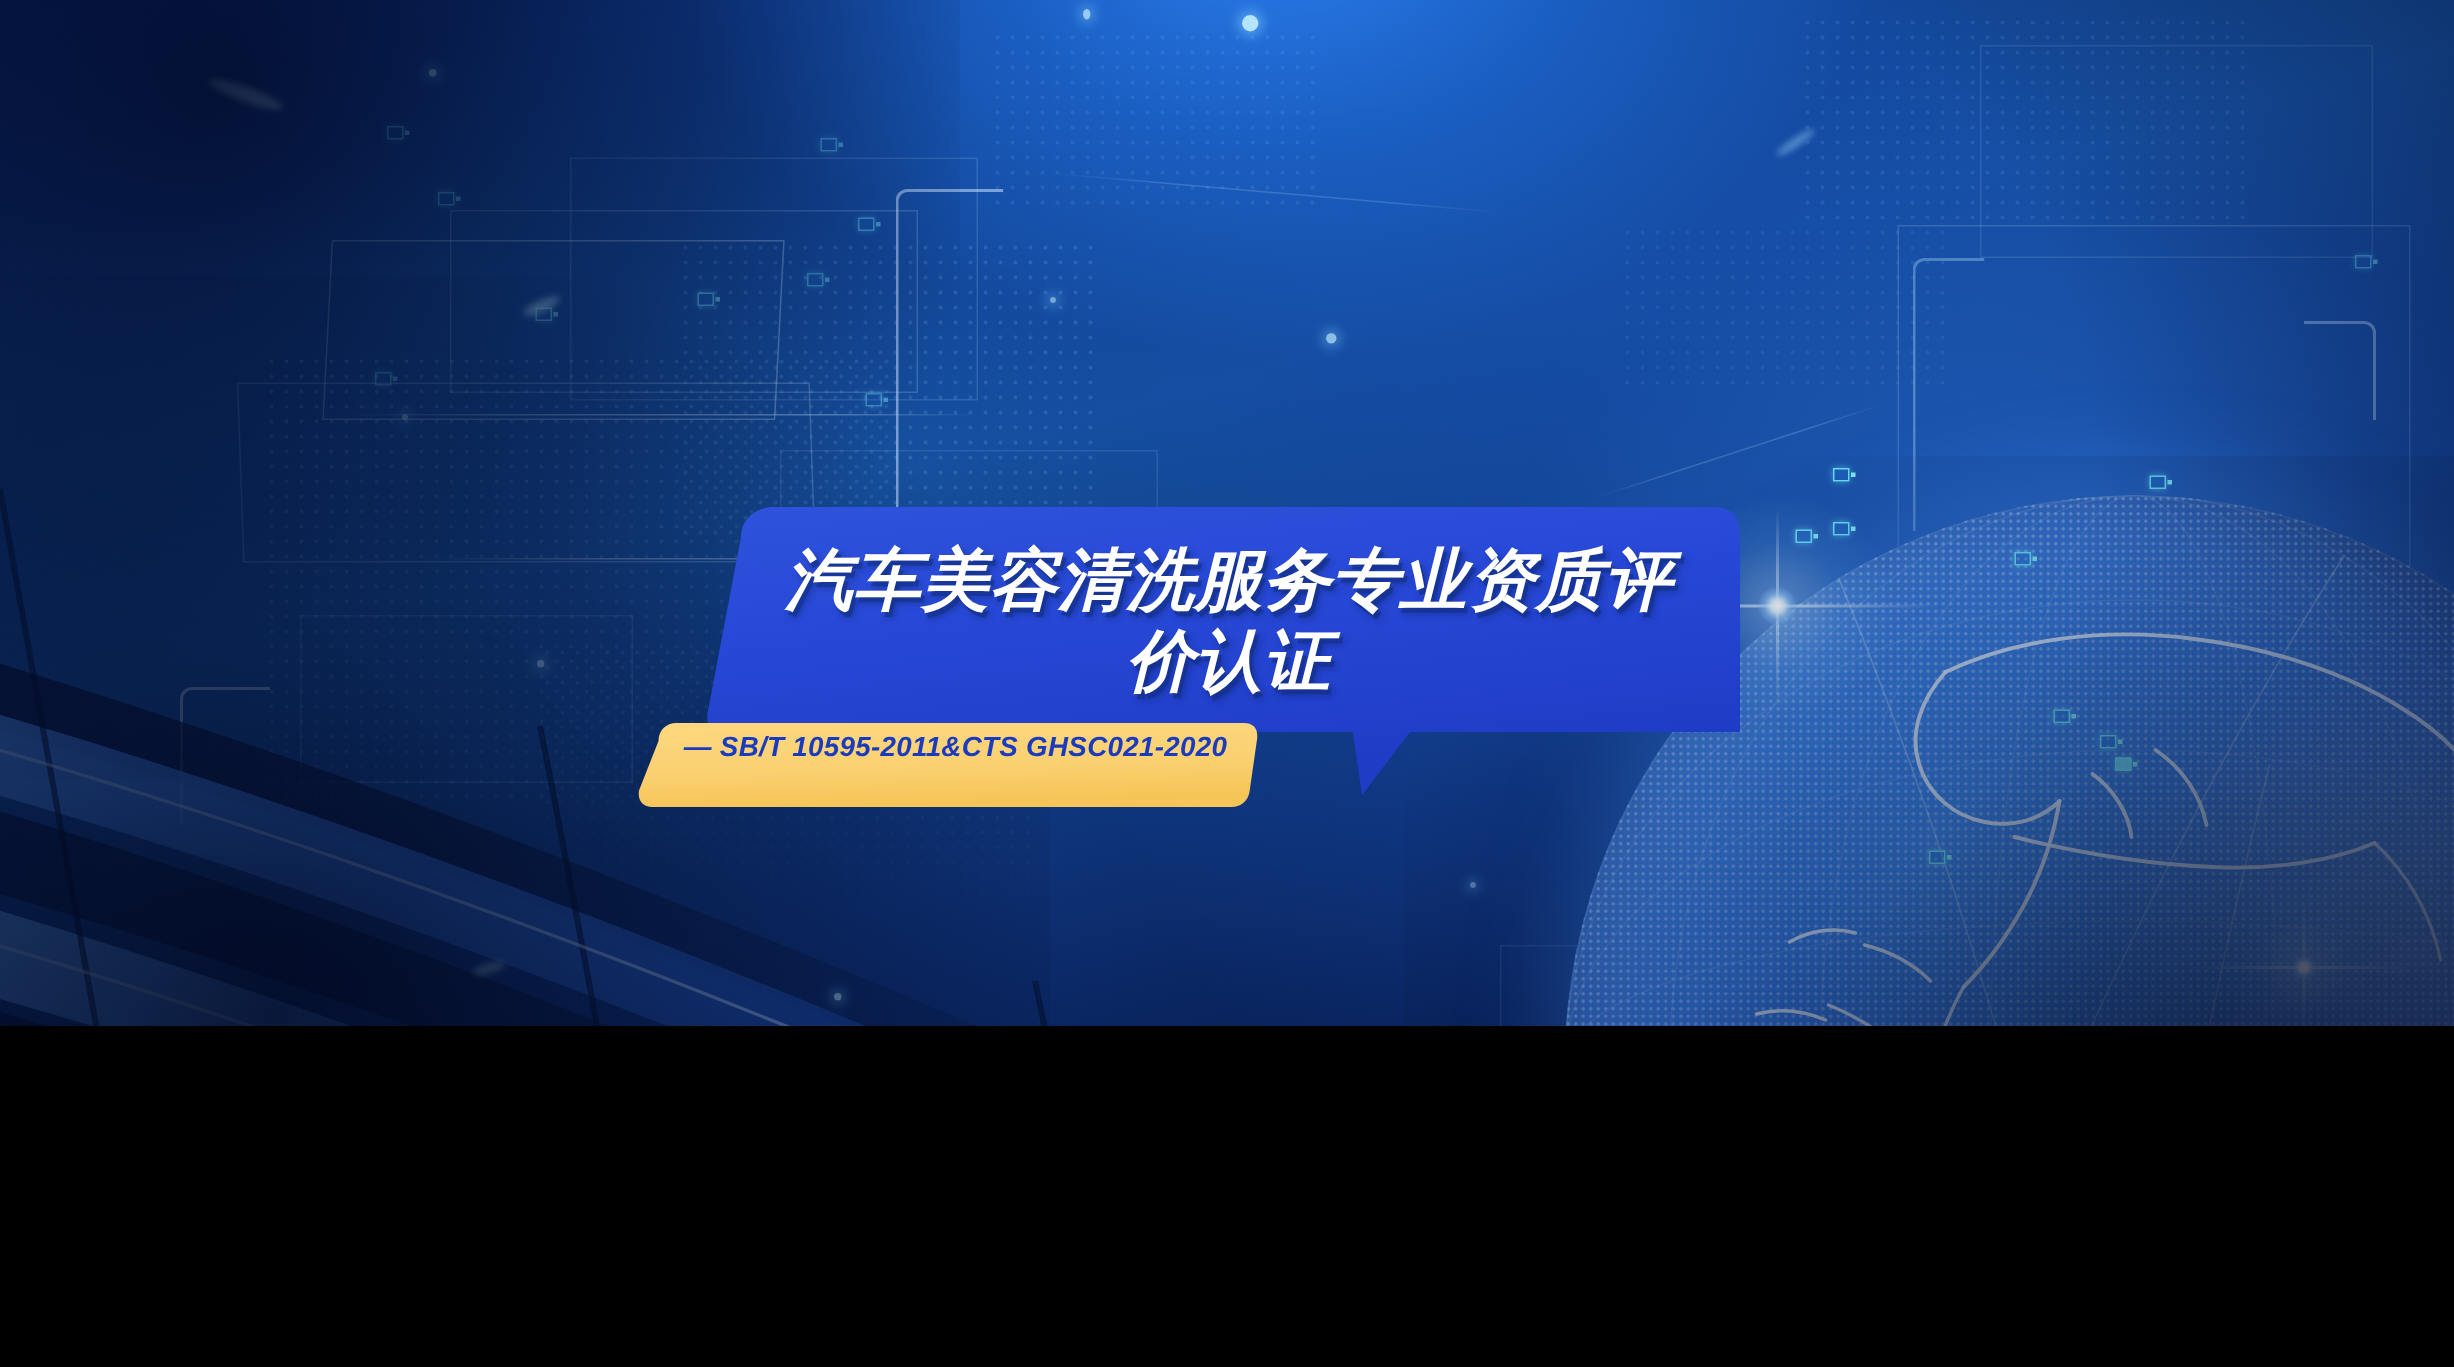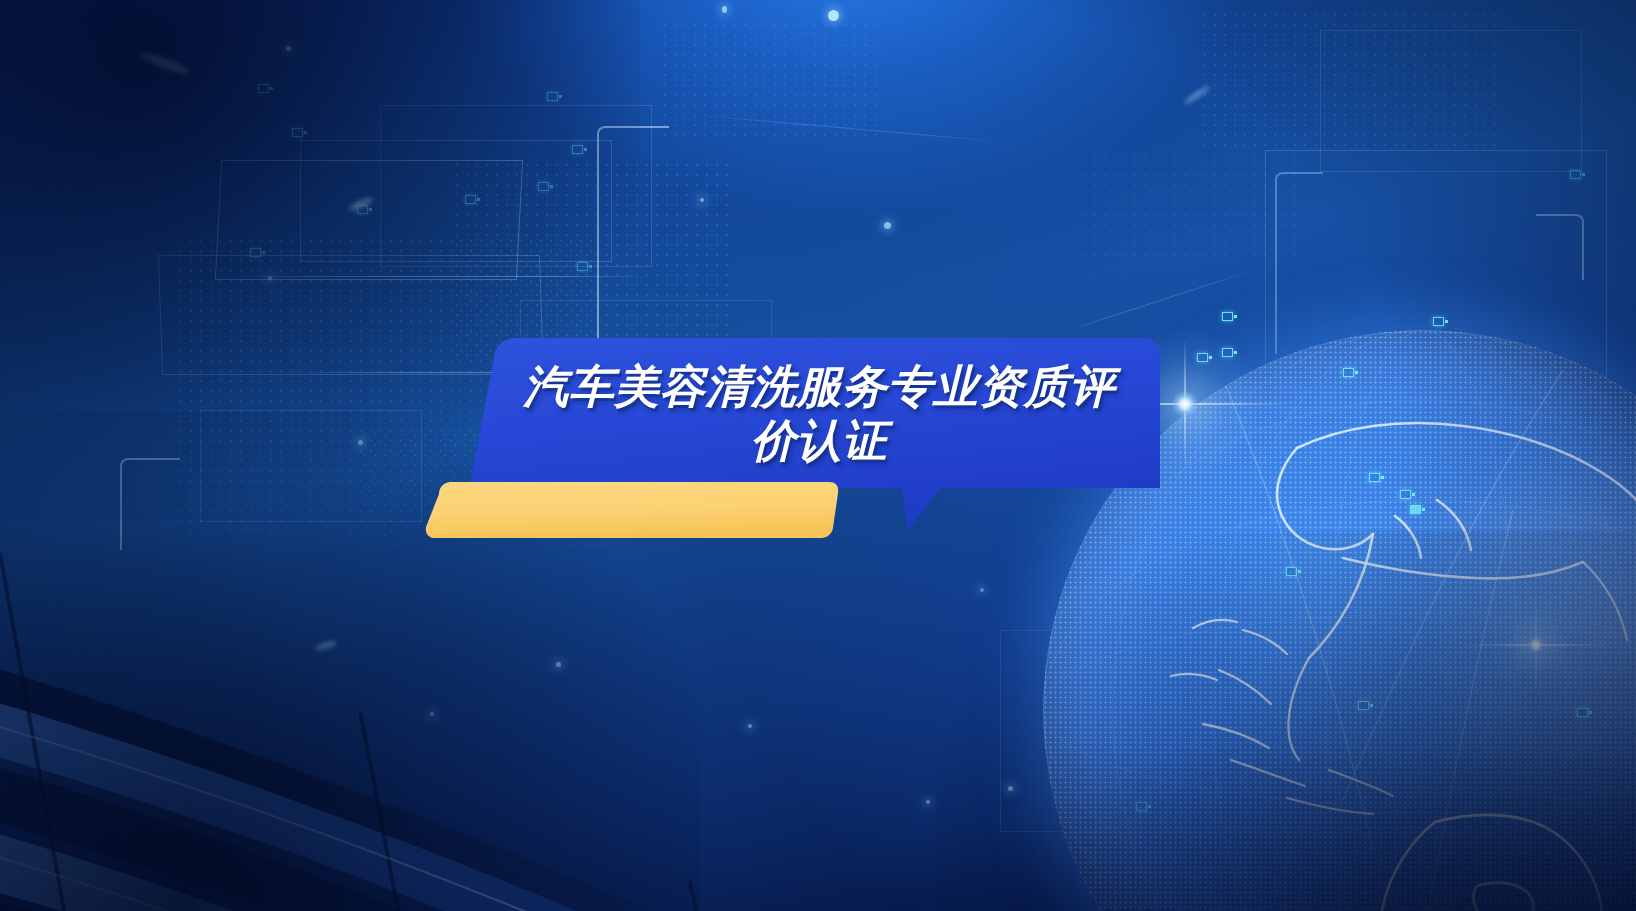--- a/index.html
+++ b/index.html
@@ -6,21 +6,21 @@
   html, body {
     margin: 0; padding: 0;
     background: #000;
   }
   body {
     font-family: "Liberation Sans", "DejaVu Sans", sans-serif;
   }
   #stage {
     position: relative;
     width: 1636px;
-    height: 911px;
+    height: 684px;
     overflow: hidden;
     background: #0a2d7a;
   }
 
   
   .bg-base {
     position: absolute; inset: 0;
     background:
       radial-gradient(ellipse 780px 560px at 52% -8%, #2b7ef0 0%, rgba(30,105,215,0.70) 26%, rgba(18,70,170,0.30) 52%, rgba(10,40,110,0) 75%),
       radial-gradient(ellipse 900px 700px at 84% 62%, rgba(48,126,236,0.60) 0%, rgba(26,84,190,0.28) 42%, rgba(10,40,110,0) 72%),
@@ -588,15 +588,16 @@
                C 14,5 19,0 26,0
                L 404,0
                C 411,0 414,4 413,11
                L 408,46
                C 407,52 402,56 396,56
                L 10,56
                C 3,56 0,51 1,45
                Z" fill="url(#tagGrad)"></path>
     </svg>
 
+    <div class="yellow-tag-text">— SB/T 10595-2011&amp;CTS GHSC021-2020</div>
   </div>
 
 </div>
 
 </body></html>

